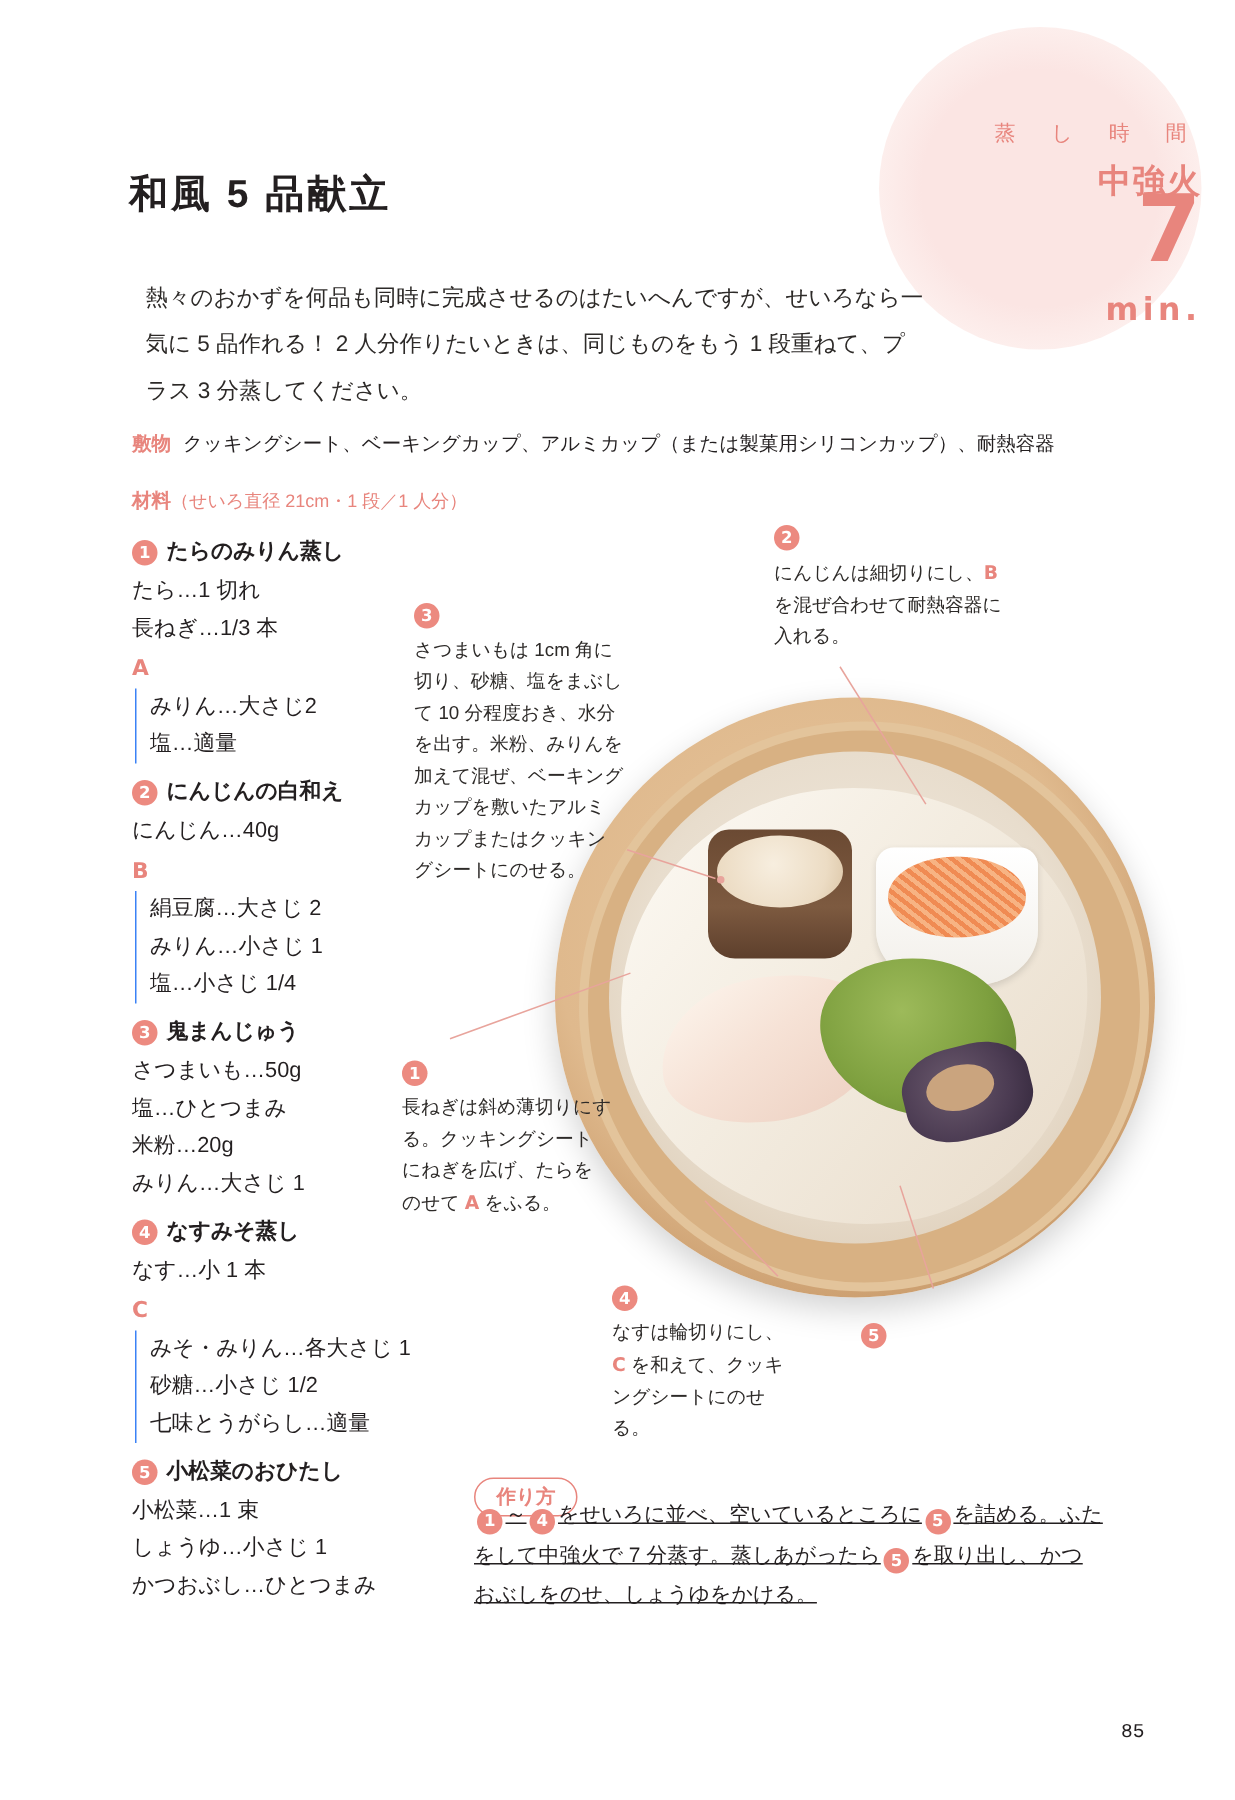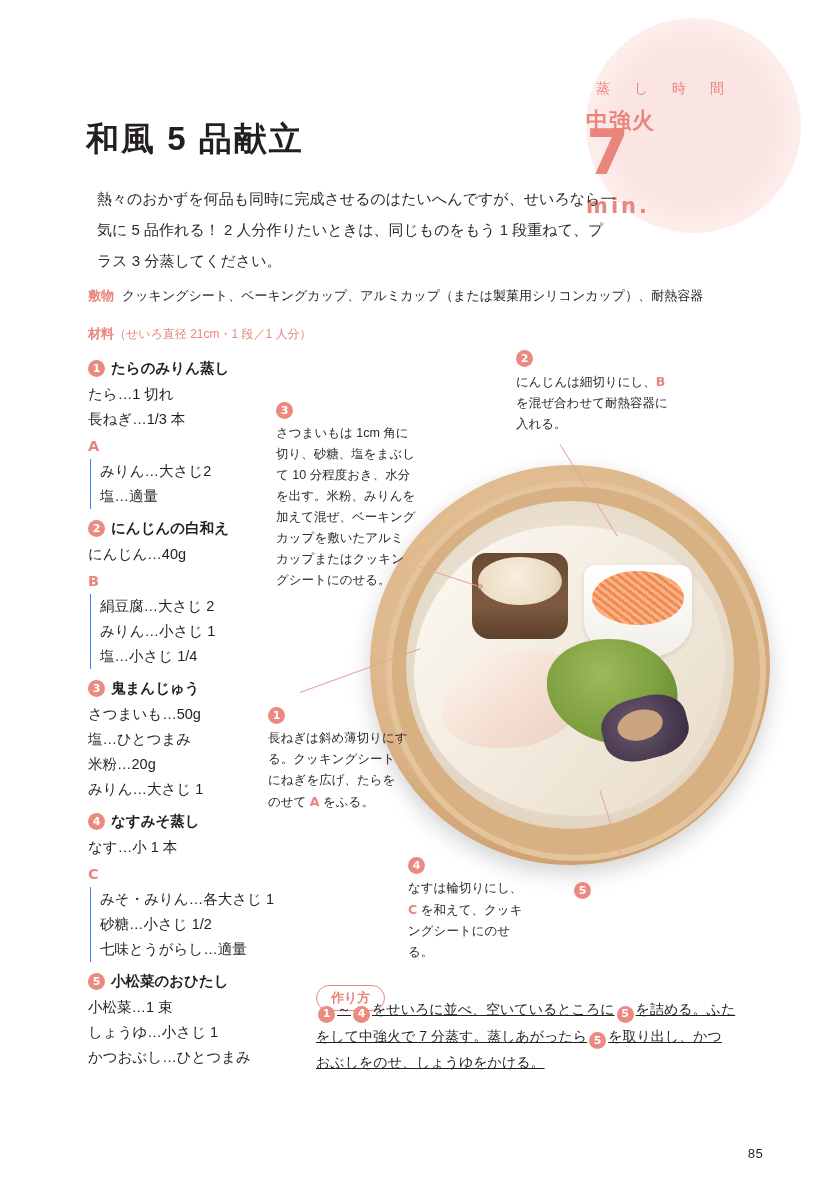--- a/index.html
+++ b/index.html
@@ -26,21 +26,21 @@
     border-radius: 50%;
     background: radial-gradient(circle at 50% 50%, #fbe5e3 0%, #fbe5e3 52%, #fdf0ee 74%, rgba(253,243,241,0) 100%);
     display: flex;
     align-items: center;
     justify-content: center;
   }
   .steam-inner {
     position: relative;
     width: 100%;
     height: 100%;
-    text-align: left;
+    text-align: right;
   }
   .steam-label {
     position: absolute;
     top: 62px;
     left: 0;
     right: 0;
     font-size: 14px;
     letter-spacing: 10px;
     color: #e8857d;
     padding-left: 10px;
@@ -76,21 +76,21 @@
     letter-spacing: 3px;
     color: #e8857d;
     font-family: "DejaVu Sans", sans-serif;
   }
 
   
   .title {
     position: absolute;
     left: 86px;
     top: 95px;
-    font-size: 33px;
+    font-size: 26px;
     letter-spacing: 2px;
     color: #231f20;
   }
   .lead {
     position: absolute;
     left: 97px;
     top: 168px;
     width: 520px;
     font-size: 15px;
     line-height: 31px;

